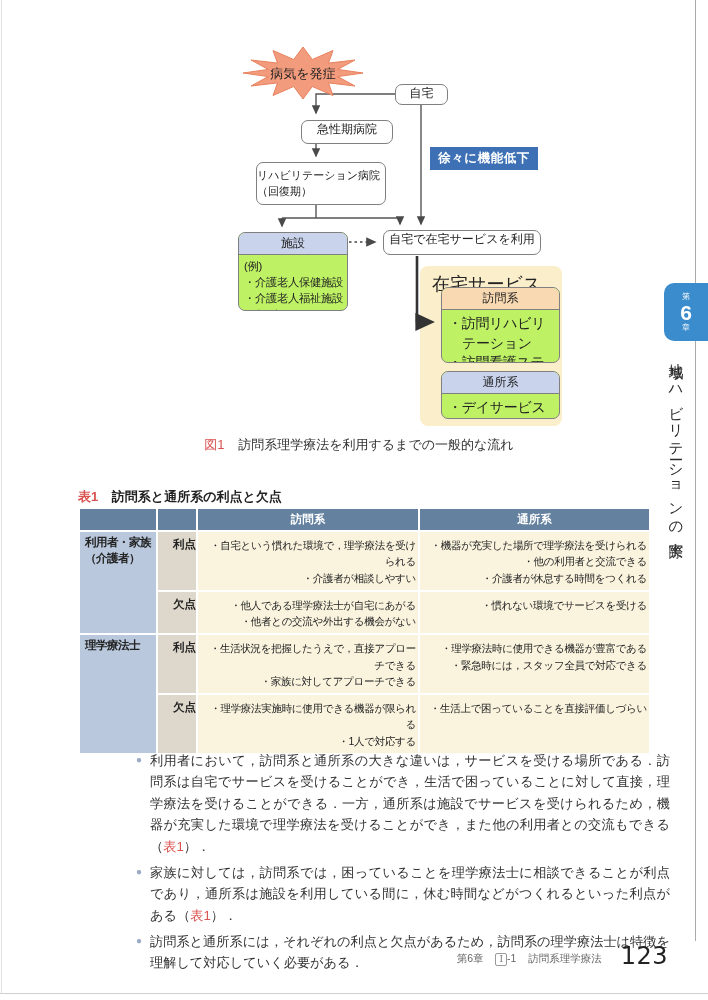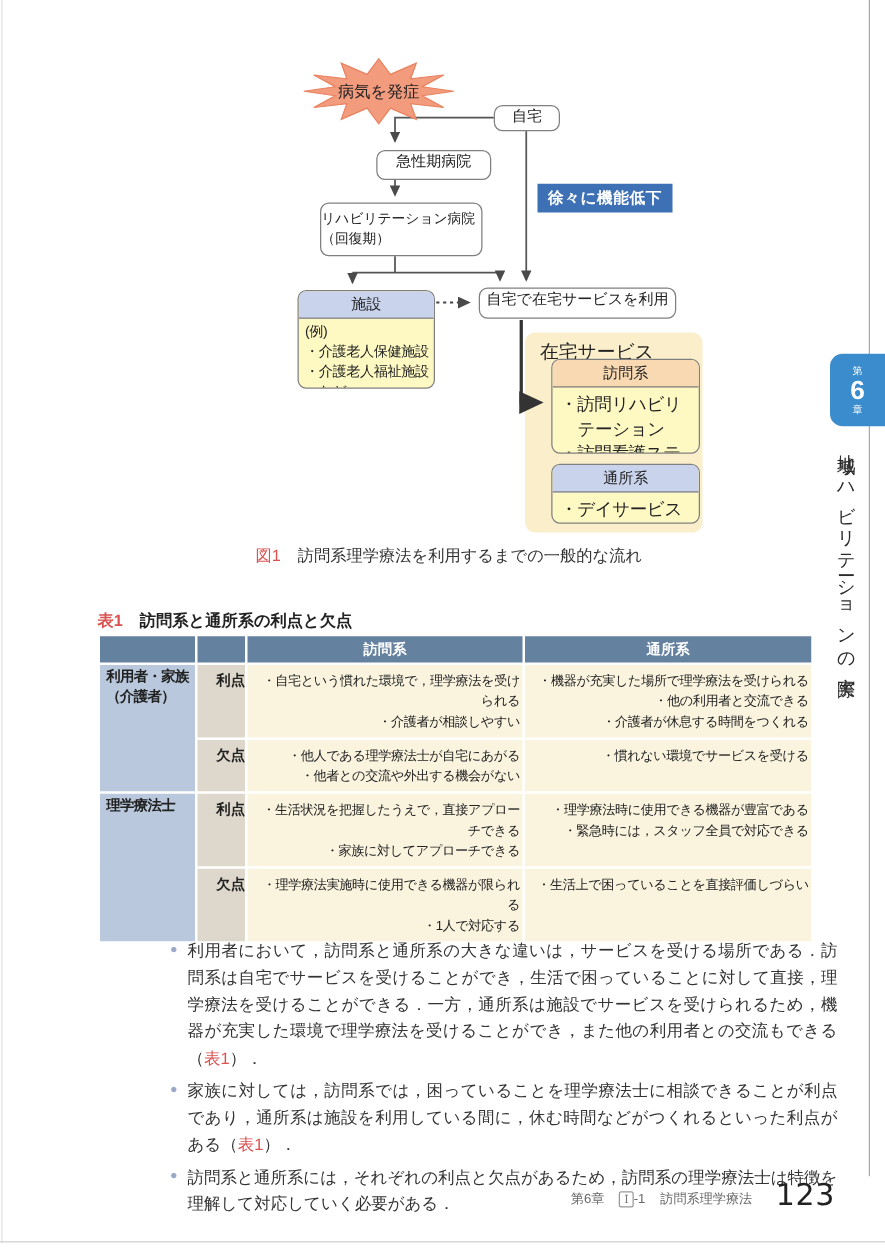--- a/index.html
+++ b/index.html
@@ -30,34 +30,34 @@
   .fc-rehab  { left: 256px; top: 162px; width: 130px; height: 43px; font-size: 11px; line-height: 1.45; flex-direction: column; }
   .fc-use    { left: 383px; top: 230px; width: 158px; height: 25px; font-size: 12px; }
   .fc-decline{
     position: absolute; left: 430px; top: 147px; width: 108px; height: 23px;
     background: #3d70b4; color: #fff; font-weight: bold; font-size: 12.5px;
     display: flex; align-items: center; justify-content: center; z-index: 2;
     letter-spacing: 0.5px;
   }
   .fc-group {
     position: absolute; border: 1.3px solid #808080; border-radius: 7px;
-    background: #fef9c3; overflow: hidden; z-index: 2;
+    background: #bef264; overflow: hidden; z-index: 2;
   }
   .fc-group .hdr {
     border-bottom: 1.3px solid #808080; text-align: center;
     font-size: 12px; color: #222; padding: 2px 0;
   }
   .fc-facility { left: 238px; top: 232px; width: 110px; height: 79px; }
   .fc-facility .hdr { background: #c9d4ec; }
   .fc-facility .bdy { padding: 3px 2px 3px 5px; font-size: 11.3px; line-height: 1.42; color: #222; letter-spacing: -0.3px; }
   .fc-panel {
     position: absolute; left: 420px; top: 266px; width: 142px; height: 160px;
     background: #fbeecb; border-radius: 8px; z-index: 1;
   }
-  .fc-panel-label { position: absolute; left: 432px; top: 272px; font-size: 15px; color: #222; z-index: 2; }
+  .fc-panel-label { position: absolute; left: 432px; top: 272px; font-size: 18px; color: #222; z-index: 2; }
   .fc-visit { left: 441px; top: 287px; width: 119px; height: 76px; }
   .fc-visit .hdr { background: #f8d9b2; }
   .fc-commute { left: 441px; top: 371px; width: 119px; height: 48px; }
   .fc-commute .hdr { background: #c9d4ec; }
   .fc-group .bdy.list { padding: 4px 11px 3px 6px; font-size: 14px; line-height: 1.4; color: #222; letter-spacing: -0.3px; text-align: left; }
   .hang { padding-left: 1em; text-indent: -1em; }
 
   .fc-svg { position: absolute; left: 0; top: 0; width: 708px; height: 470px; z-index: 5; pointer-events: none; }
   .burst-text { font-size: 13px; fill: #222; font-family: "Liberation Sans", "DejaVu Sans", sans-serif; }
 

